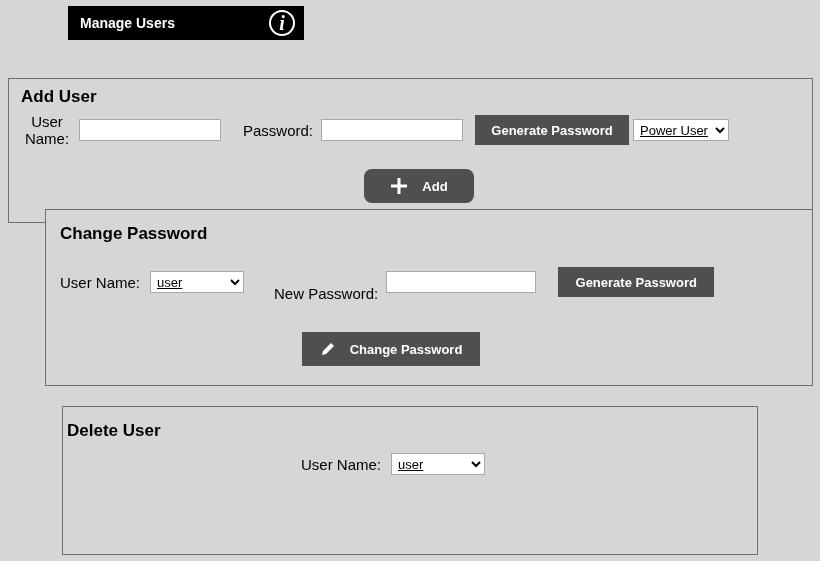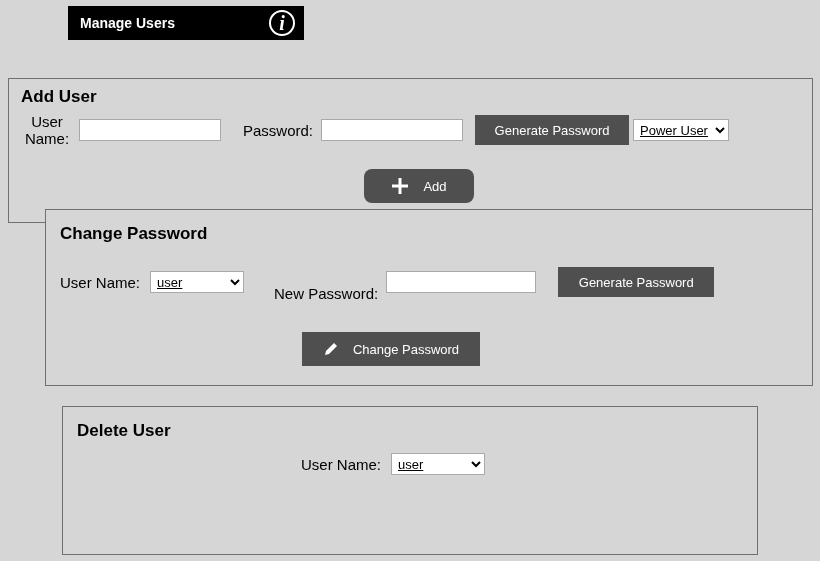--- a/index.html
+++ b/index.html
@@ -57,21 +57,21 @@
       background: #fff;
       height: 22px;
       font-size: 13px;
       padding: 1px 2px;
       text-decoration: underline;
     }
     .btn {
       background: #4f4f4f;
       color: #fff;
       border: none;
-      font-weight: normal;
+      font-weight: bold;
       font-size: 13px;
       display: inline-flex;
       align-items: center;
       justify-content: center;
       cursor: pointer;
       padding: 0 14px;
       height: 30px;
     }
     .btn-icon-slot {
       display: inline-flex;
@@ -86,21 +86,21 @@
     #add-btn { position: absolute; top: 90px; left: 355px; width: 110px; height: 34px; border-radius: 8px; }
 
     
     #change-pw-panel { top: 209px; left: 45px; width: 768px; height: 177px; }
     #change-pw-panel .panel-title { top: 14px; left: 14px; }
     #change-pw-row { position: absolute; top: 52px; left: 14px; display: flex; align-items: center; }
     #change-pw-btn { position: absolute; top: 122px; left: 256px; width: 178px; height: 34px; }
 
     
     #delete-user-panel { top: 406px; left: 62px; width: 696px; height: 149px; }
-    #delete-user-panel .panel-title { top: 14px; left: 14px; }
+    #delete-user-panel .panel-title { top: 14px; left: 4px; }
     #delete-row { position: absolute; top: 46px; left: 238px; display: flex; align-items: center; }
     #delete-btn { position: absolute; top: 104px; left: 295px; width: 116px; height: 34px; }
   </style>
 </head>
 <body>
 
 <div class="header-bar">
   <span>Manage Users</span>
   <span class="info-icon">
     <svg width="28" height="28" viewBox="0 0 28 28">

